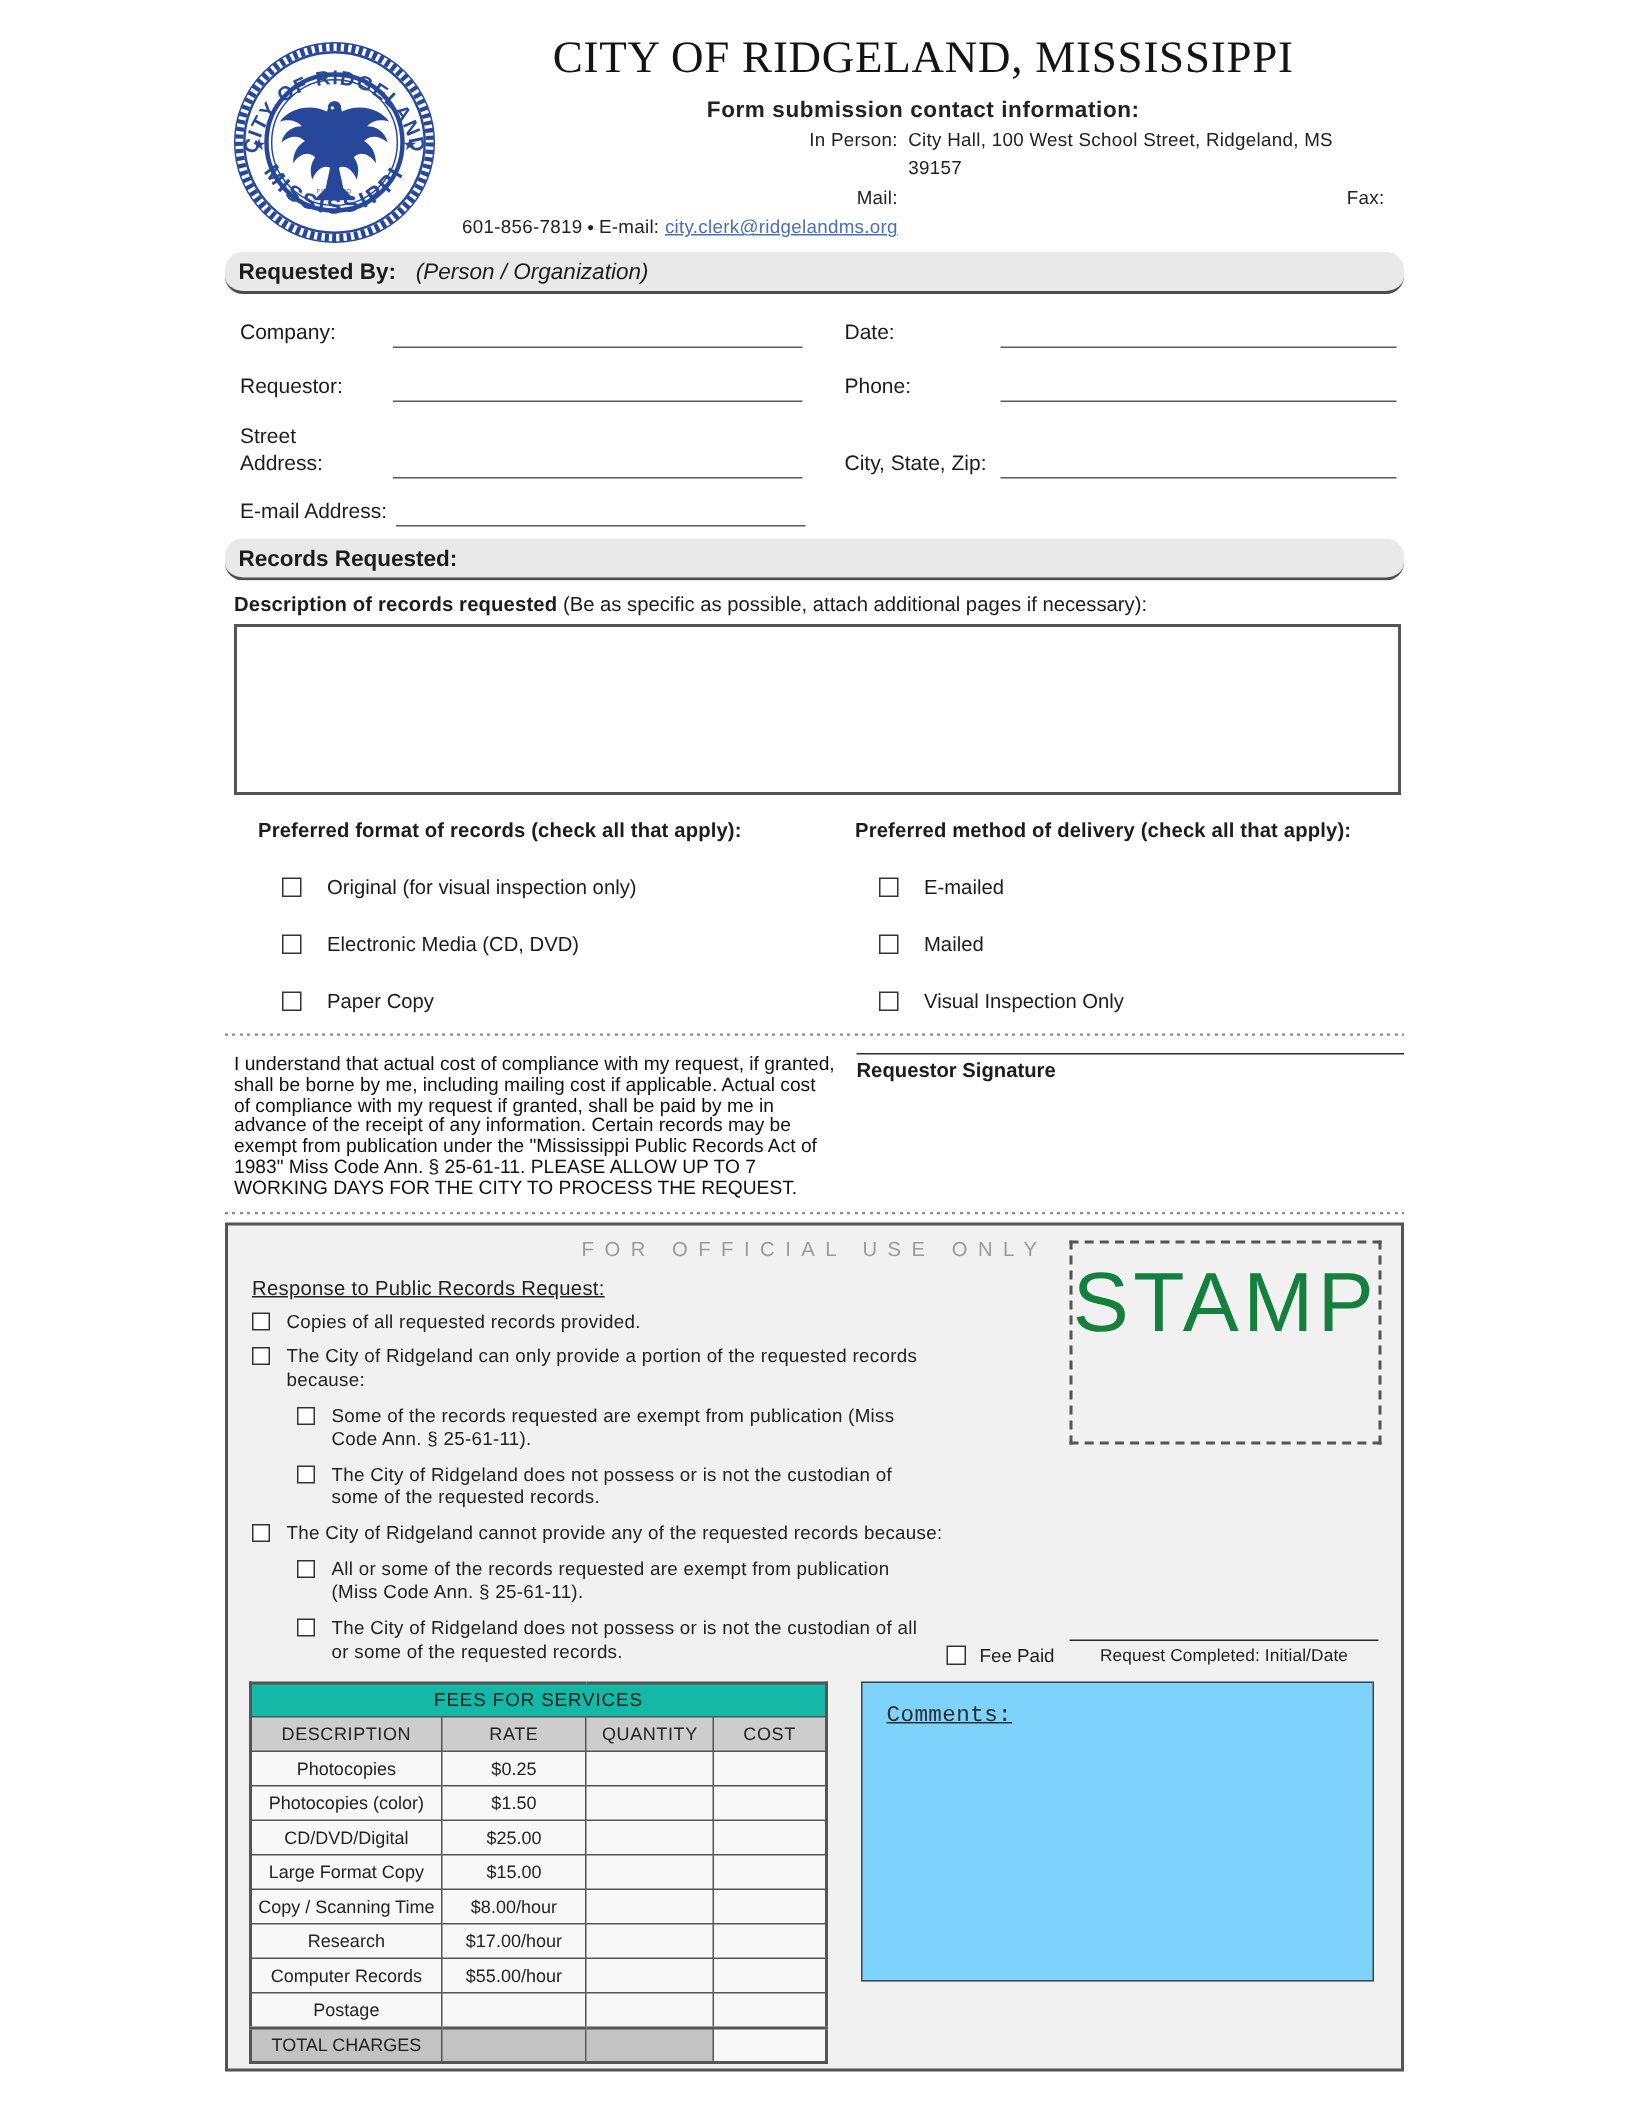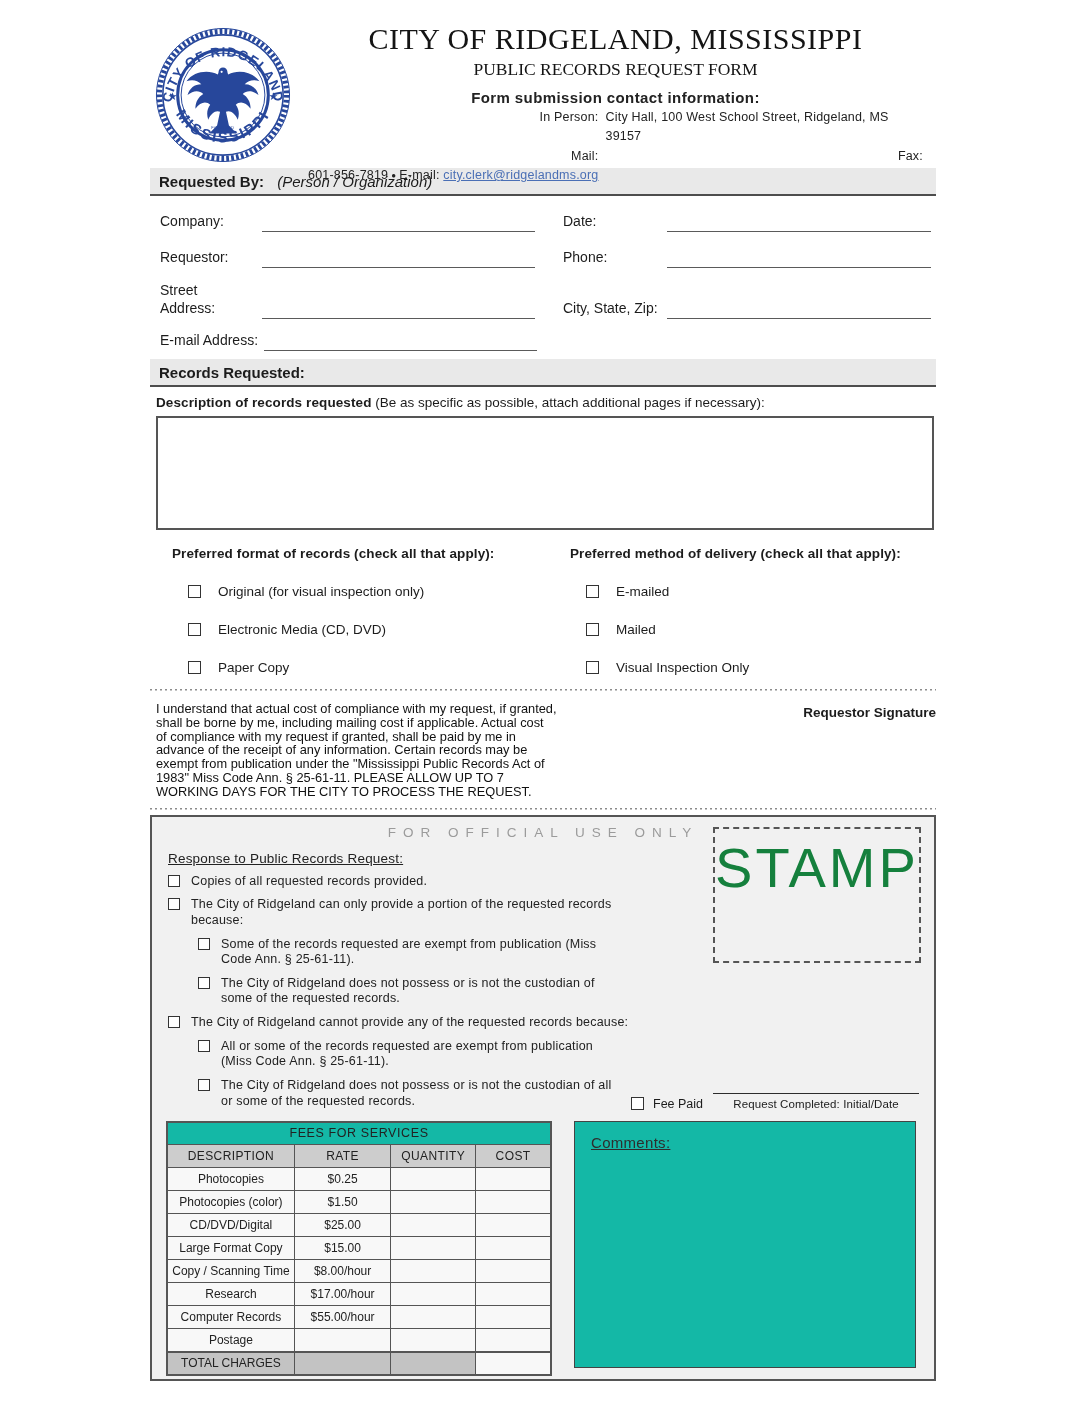--- a/index.html
+++ b/index.html
@@ -15,21 +15,21 @@
   .form-title { font-family:"Liberation Serif", serif; font-size:30px; letter-spacing:.5px; color:#141414; }
   .form-subtitle { font-family:"Liberation Serif", serif; font-size:17.5px; margin-top:3px; color:#141414; }
   .contact-heading { font-size:15px; font-weight:bold; letter-spacing:.4px; margin-top:9px; color:#222; }
   .contact-grid { display:inline-grid; grid-template-columns:auto auto; column-gap:7px; font-size:12.5px; line-height:1.55; margin-top:2px; letter-spacing:.2px; color:#222; }
   .contact-label { text-align:right; }
   .contact-value { text-align:left; }
   .bullet { font-size:8px; vertical-align:1px; padding:0 3px; }
   .email-link { color:#4a6fb5; text-decoration:underline; cursor:pointer; }
 
   
-  .section-bar { background:#e9e9e9; border-bottom:2px solid #4d4d4d; padding:5px 9px 4px; font-size:15px; }
+  .section-bar { background:#e9e9e9; border-bottom:2px solid #4d4d4d; padding:5px 9px 4px; font-size:15px;border-radius:12px; }
   .bar-title { font-weight:bold; }
   .bar-hint { font-style:italic; margin-left:9px; }
 
   
   .fields { padding:14px 5px 8px 10px; font-size:14px; }
   .field-row { display:grid; grid-template-columns:102px 273px 28px 104px 1fr; align-items:end; }
   .field-row.email-row { grid-template-columns:104px 273px 1fr; }
   .mb { margin-bottom:14px; }
   .mb-sm { margin-bottom:10px; }
   .f-label { padding-bottom:2px; line-height:1.25; }
@@ -46,21 +46,21 @@
   .pref-heading { font-weight:bold; letter-spacing:.1px; }
   .option { display:flex; align-items:center; gap:17px; margin:23px 0 0 16px; }
   .checkbox { width:13px; height:13px; border:1.6px solid #333; background:#fff; flex:none; }
 
   
   .dotted-sep { height:2px; background-image:repeating-linear-gradient(90deg,#8c8c8c 0 2px,transparent 2px 5px); background-size:100% 1.5px; background-repeat:no-repeat; background-position:center; }
   .sep1 { margin-top:14px; }
   .sep2 { margin-top:0; }
   .ack-wrap { display:flex; gap:14px; margin:11px 0 9px; }
   .ack-text { width:401px; font-size:12.8px; line-height:1.08; margin-left:6px; color:#111; }
-  .sig-block { flex:1; display:flex; flex-direction:row; justify-content:flex-end; padding-bottom:26px; }
+  .sig-block { flex:1; display:flex; flex-direction:column; justify-content:flex-start; padding-bottom:26px; }
   .sig-line { border-top:1.6px solid #2c2c2c; height:0; }
   .sig-label { font-weight:bold; font-size:13.5px; margin-top:3px; }
 
   
   .official-box { position:relative; margin-top:5px; height:566px; background:#f1f1f1; border:2px solid #555; }
   .official-title { text-align:center; color:#9b9b9b; font-size:13.5px; letter-spacing:7px; padding-top:8px; }
   .response-heading { margin:11px 0 0 16px; font-size:13.5px; text-decoration:underline; letter-spacing:.2px; color:#222; }
   .check-item { display:flex; gap:11px; margin:8px 0 0 16px; font-size:12.5px; line-height:1.25; letter-spacing:.2px; color:#222; }
   .check-item .checkbox { width:12px; height:12px; margin-top:1px; }
   .check-item.level2 { margin-left:46px; }
@@ -80,21 +80,21 @@
   .bottom-row { position:absolute; top:304px; left:14px; right:18px; display:flex; gap:22px; align-items:flex-start; }
   table.fees { border-collapse:collapse; width:386px; font-size:12px; color:#222; }
   table.fees td { border:1.3px solid #555; height:23px; text-align:center; padding:1px 4px; background:#f8f8f8; }
   table.fees .t-title td { background:#14b8a6; font-size:12.5px; letter-spacing:.6px; }
   table.fees .t-head td { background:#cdcdcd; letter-spacing:.4px; }
   table.fees .c-desc { width:128px; } .c-rate { width:97px; } .c-qty { width:85px; } .c-cost { width:76px; }
   table.fees .t-total td { border-top:2.5px solid #555; }
   table.fees .t-total td.gray { background:#c3c3c3; }
   table.fees { border:2px solid #555; }
 
-  .comments-box { flex:1; height:247px; border:1.6px solid #444; background:#14b8a6; padding:12px 16px; }
+  .comments-box { flex:1; height:200px; border:1.6px solid #444; background:#7dd3fc; padding:12px 16px;font-family:Liberation Mono, monospace; }
   .comments-label { font-size:15px; text-decoration:underline; letter-spacing:.3px; color:#2e2e2e; }
 </style>
 </head>
 <body>
 
 <div class="page">
   <div class="content">
 
     <div class="form-header">
       <svg class="seal" viewBox="0 0 140 140">
@@ -118,21 +118,20 @@
         <g>
           <path fill="#27479b" d="M70 42 c-2.5 0 -4.5 2 -4.5 4.5 c0 1 -0.2 1.8 -0.8 2.6 C55 44 40 46 33 56 c6 -2 11 -1 15 3 c-7 0 -12 4 -14 11 c6 -5 12 -5 16 -1 c-5 3 -8 8 -8 15 c5 -7 11 -8 15 -4 c-3 4 -4 9 -2 15 c3 -7 8 -10 12 -8 l-3 14 l-8 8 h28 l-8 -8 l-3 -14 c4 -2 9 1 12 8 c2 -6 1 -11 -2 -15 c4 -4 10 -3 15 4 c0 -7 -3 -12 -8 -15 c4 -4 10 -4 16 1 c-2 -7 -7 -11 -14 -11 c4 -4 9 -5 15 -3 C100 46 85 44 75.3 49.1 c-0.6 -0.8 -0.8 -1.6 -0.8 -2.6 c0 -2.5 -2 -4.5 -4.5 -4.5 z"></path>
           <circle cx="68.6" cy="46.5" r="1.1" fill="#fff"></circle>
         </g>
         <text x="70" y="104" font-size="4" fill="#27479b" text-anchor="middle" letter-spacing=".6">FOUNDED</text>
         <text x="70" y="109" font-size="4" fill="#27479b" text-anchor="middle" letter-spacing=".6">1899</text>
       </svg>
 
       <div class="header-text">
         <div class="form-title">CITY OF RIDGELAND, MISSISSIPPI</div>
-        <div class="form-subtitle">PUBLIC RECORDS REQUEST FORM</div>
         <div class="contact-heading">Form submission contact information:</div>
         <div class="contact-grid">
           <span class="contact-label">In Person:</span>
           <span class="contact-value">City Hall, 100 West School Street, Ridgeland, MS  39157</span>
           <span class="contact-label">Mail:</span>
           <span class="contact-label">Fax:</span>
           <span class="contact-value">
             <span>601-856-7819</span><span class="bullet">●</span><span>E-mail:</span>
             <span class="email-link">city.clerk@ridgelandms.org</span>
           </span>

